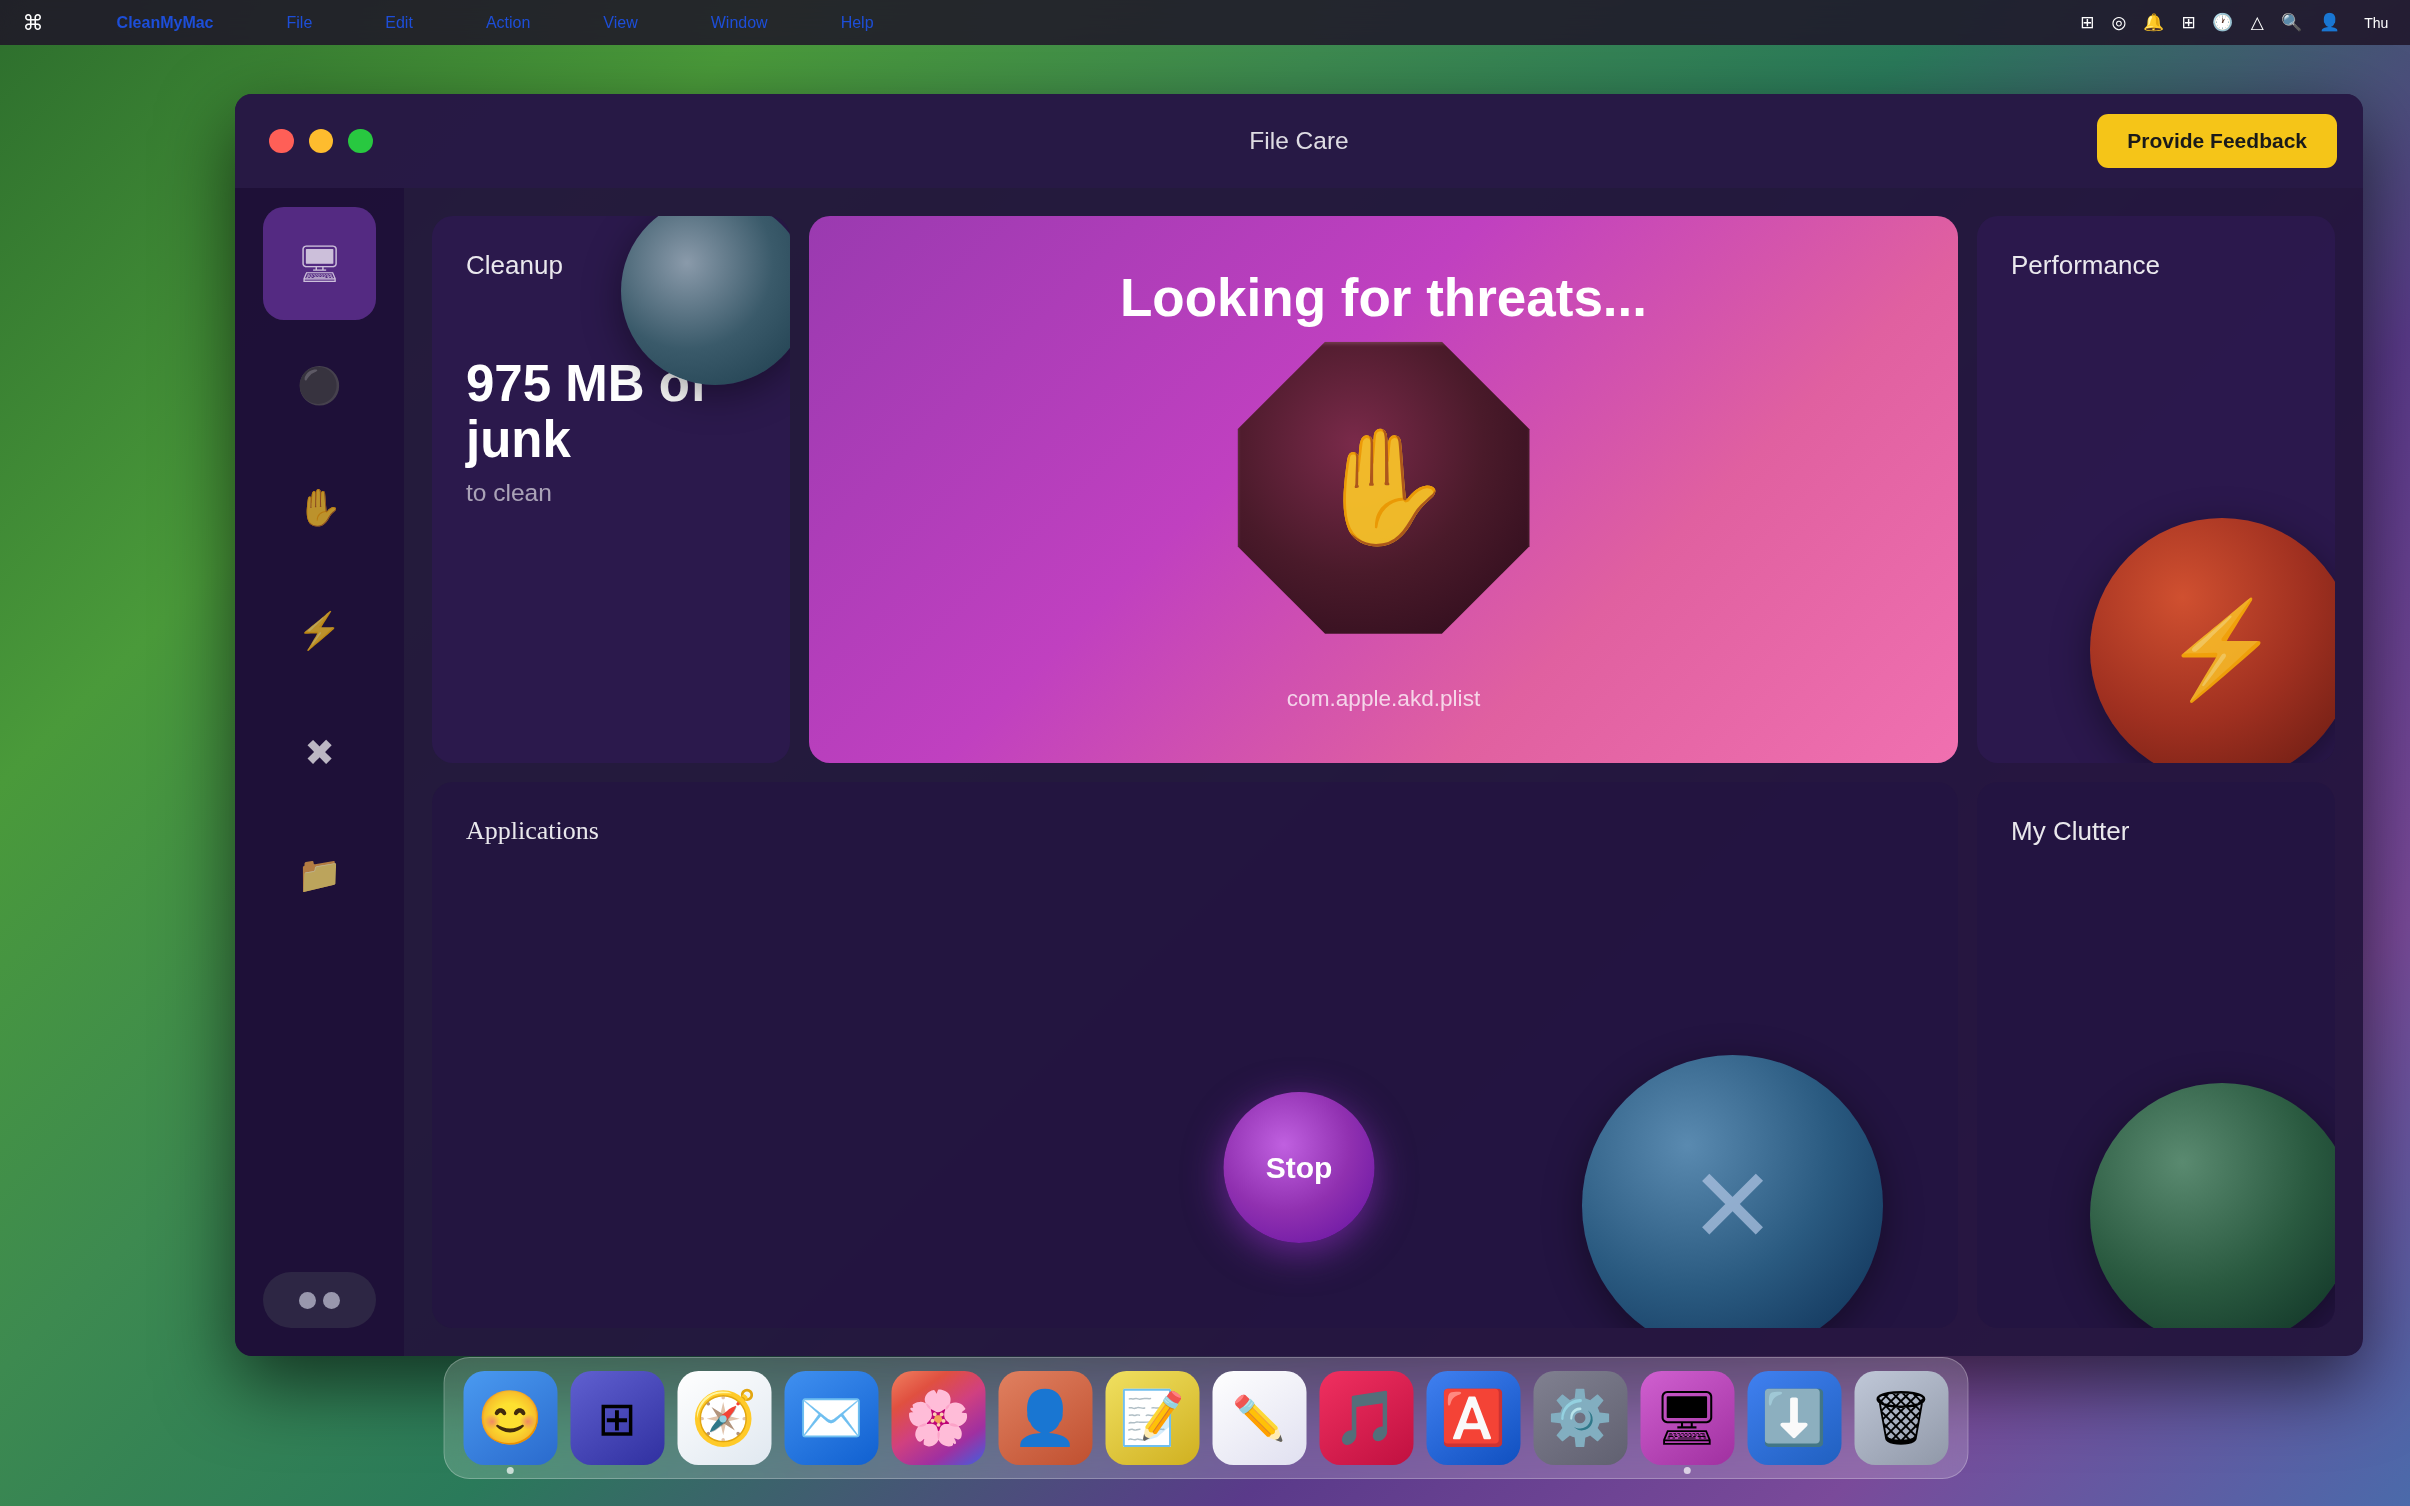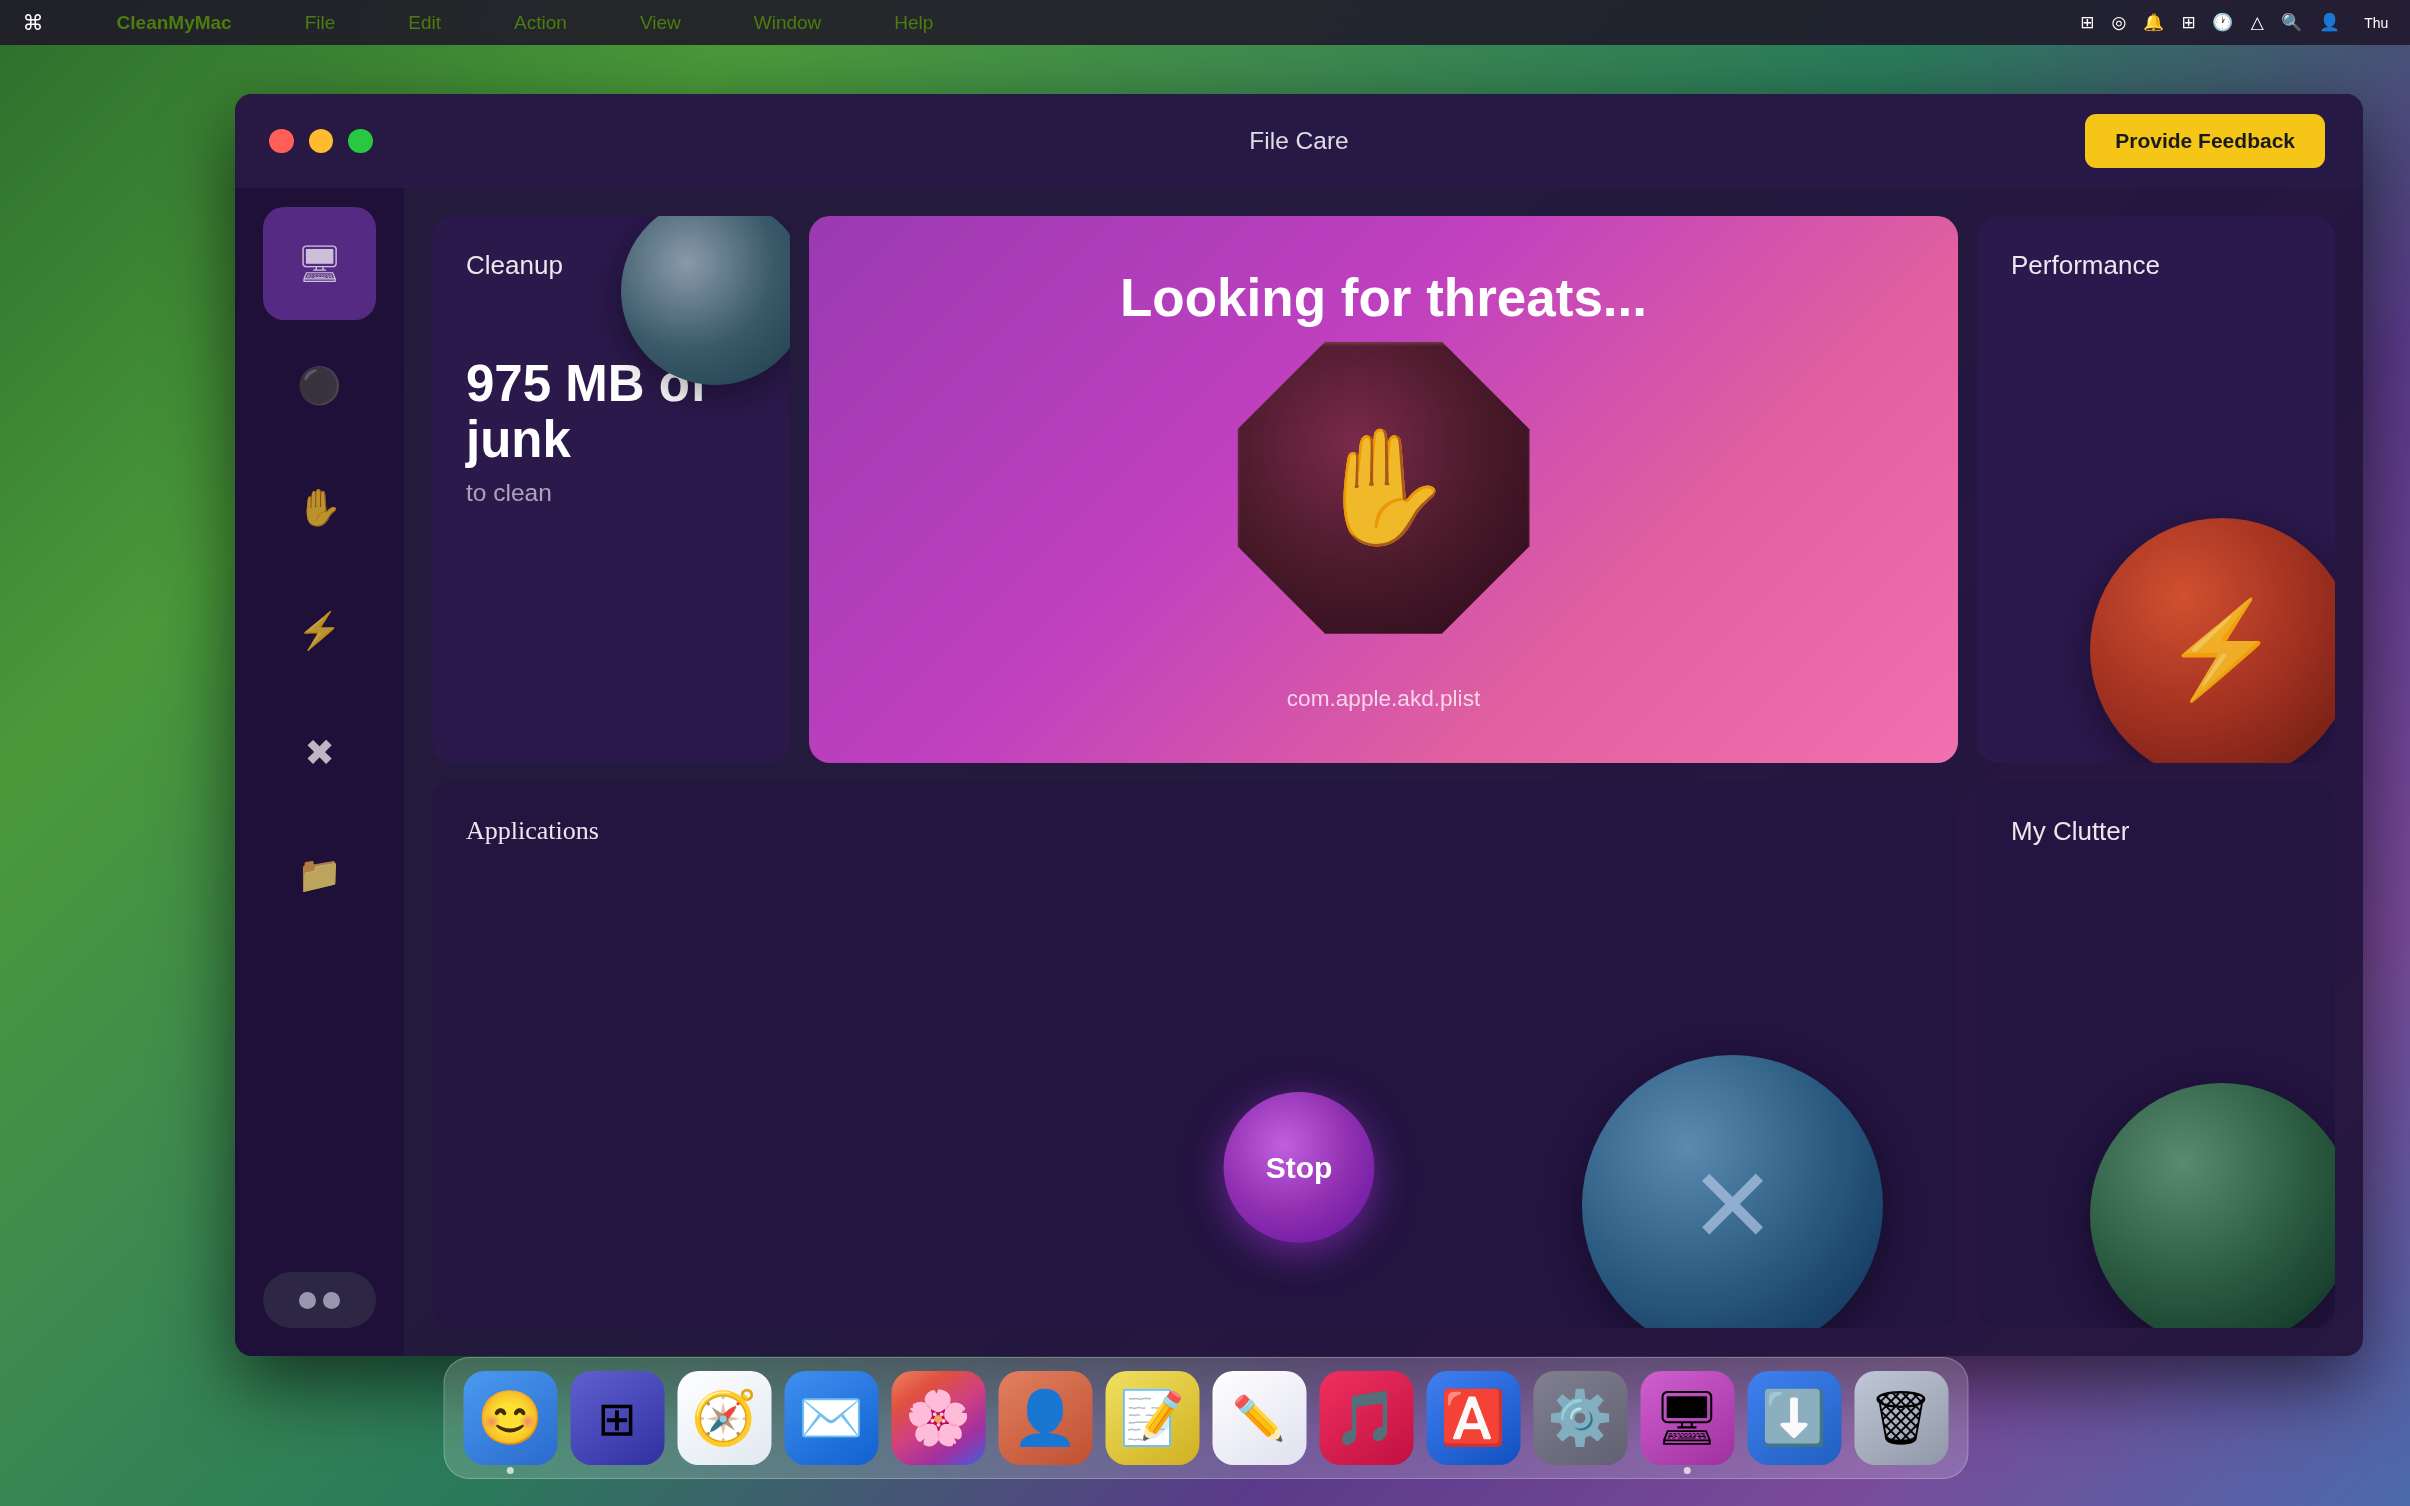--- a/index.html
+++ b/index.html
@@ -29,22 +29,22 @@
     .menubar-left {
       display: flex;
       align-items: center;
       gap: 26px;
     }
     .apple-logo {
       font-size: 21px;
       color: white;
     }
     .menu-item {
-      color: #4d7c0f;
-      font-size: 19px;
+      color: #1d4ed8;
+      font-size: 16px;
       font-weight: 400;
       cursor: default;
       padding-left: 47px;
     }
     .menu-item.app-name {
       font-weight: 600;
     }
     .menubar-right {
       margin-left: auto;
       display: flex;
@@ -96,21 +96,21 @@
     .tl-red { background: #ff5f57; }
     .tl-yellow { background: #febc2e; }
     .tl-green { background: #28c840; }
     .window-title {
       color: rgba(255,255,255,0.85);
       font-size: 24.5px;
       font-weight: 500;
     }
     .feedback-btn {
       position: absolute;
-      right: 38px;
+      right: 26px;
       background: #f5c518;
       color: #1a1a1a;
       border: none;
       border-radius: 11.3px;
       padding: 15px 30px;
       font-size: 21px;
       font-weight: 600;
       cursor: pointer;
     }
 

